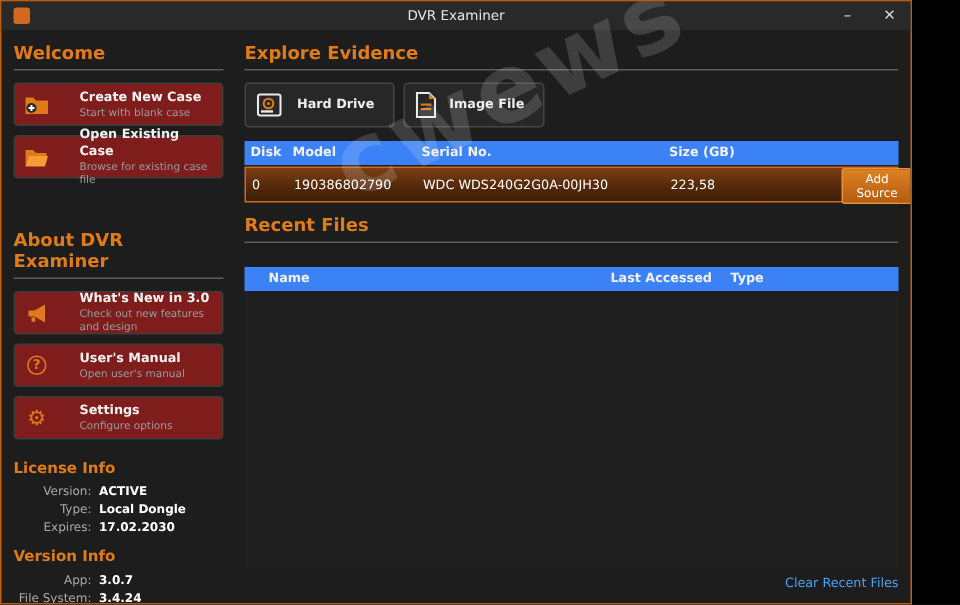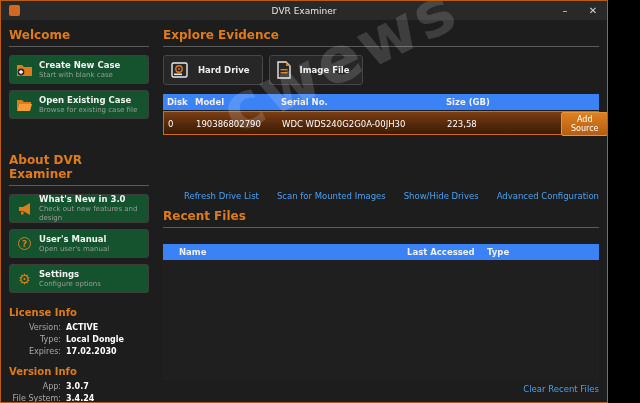--- a/index.html
+++ b/index.html
@@ -20,21 +20,21 @@
   
   .bodyarea { flex:1; display:flex; padding:8px 8px 8px 8px; gap:14px; position:relative; min-height:0; }
   .sidebar { width:140px; flex:0 0 auto; display:flex; flex-direction:column; }
   .main { flex:1; display:flex; flex-direction:column; min-width:0; }
 
   .section-heading { color:#e07b1a; font-size:12px; font-weight:bold;
                      padding-bottom:4px; border-bottom:1px solid #5c5c5c; margin-bottom:8px; }
   .sub-heading { color:#e07b1a; font-size:10px; font-weight:bold; margin-bottom:5px; }
 
   
-  .side-btn { display:flex; align-items:center; gap:6px; background:#14532d;
+  .side-btn { display:flex; align-items:center; gap:20px; background:#7f1d1d;
               border:1px solid #3d3d3d; border-radius:3px; padding:3px 6px;
               margin-bottom:6px; min-height:29px; cursor:pointer; }
   .side-btn .ic { width:17px; flex:0 0 auto; display:flex; align-items:center; justify-content:center; }
   .t1 { display:block; color:#f2f2f2; font-size:8.5px; font-weight:bold; line-height:11px; }
   .t2 { display:block; color:#9b9b9b; font-size:7px; line-height:9px; }
 
   .about-gap { margin-top:28px; }
 
   .info-grid { display:grid; grid-template-columns:52px 1fr; column-gap:5px; row-gap:3px; margin-bottom:10px; }
   .info-label { color:#a8a8a8; font-size:8px; text-align:right; }
@@ -222,26 +222,20 @@
       </div>
 
       <div class="grid-drives drive-row">
         <span class="cell">0</span>
         <span class="cell">190386802790</span>
         <span class="cell">WDC WDS240G2G0A-00JH30</span>
         <span class="cell">223,58</span>
         <button class="add-source">Add Source</button>
       </div>
 
-      <div class="links-row">
-        <span class="link">Refresh Drive List</span>
-        <span class="link">Scan for Mounted Images</span>
-        <span class="link">Show/Hide Drives</span>
-        <span class="link">Advanced Configuration</span>
-      </div>
 
       <div class="section-heading recent-heading">Recent Files</div>
 
       <div class="grid-recent thead">
         <span class="cell">Name</span>
         <span class="cell">Last Accessed</span>
         <span class="cell">Type</span>
       </div>
 
       <div class="recent-empty"></div>

